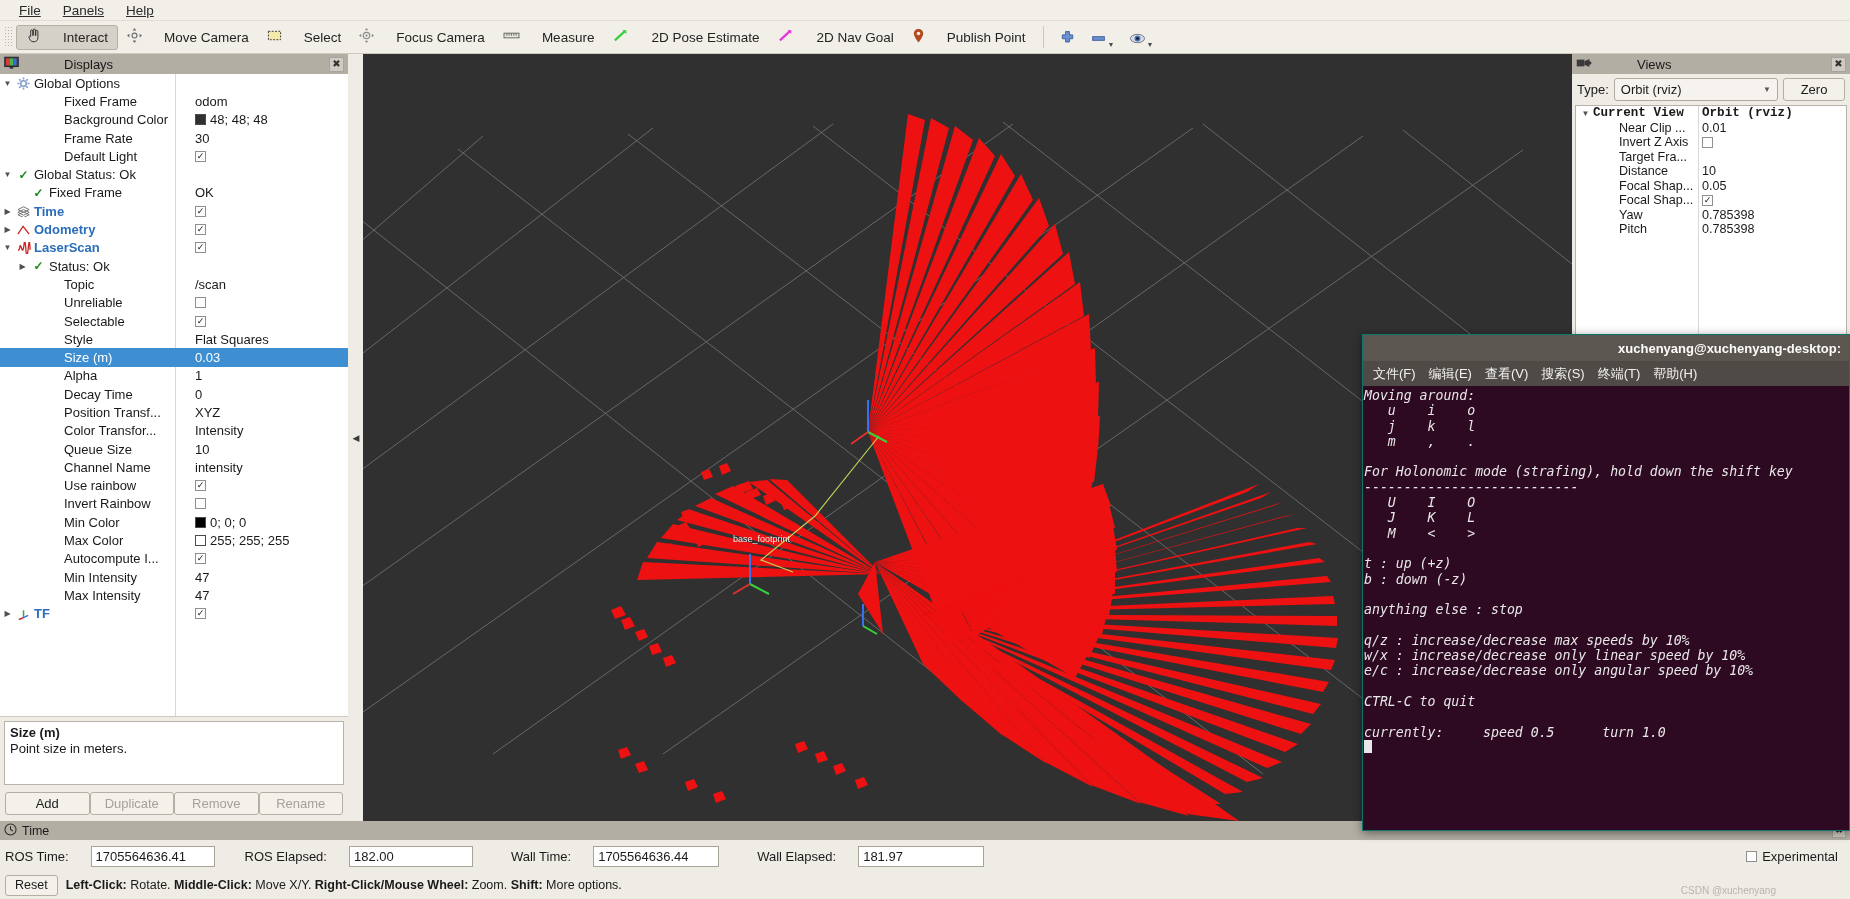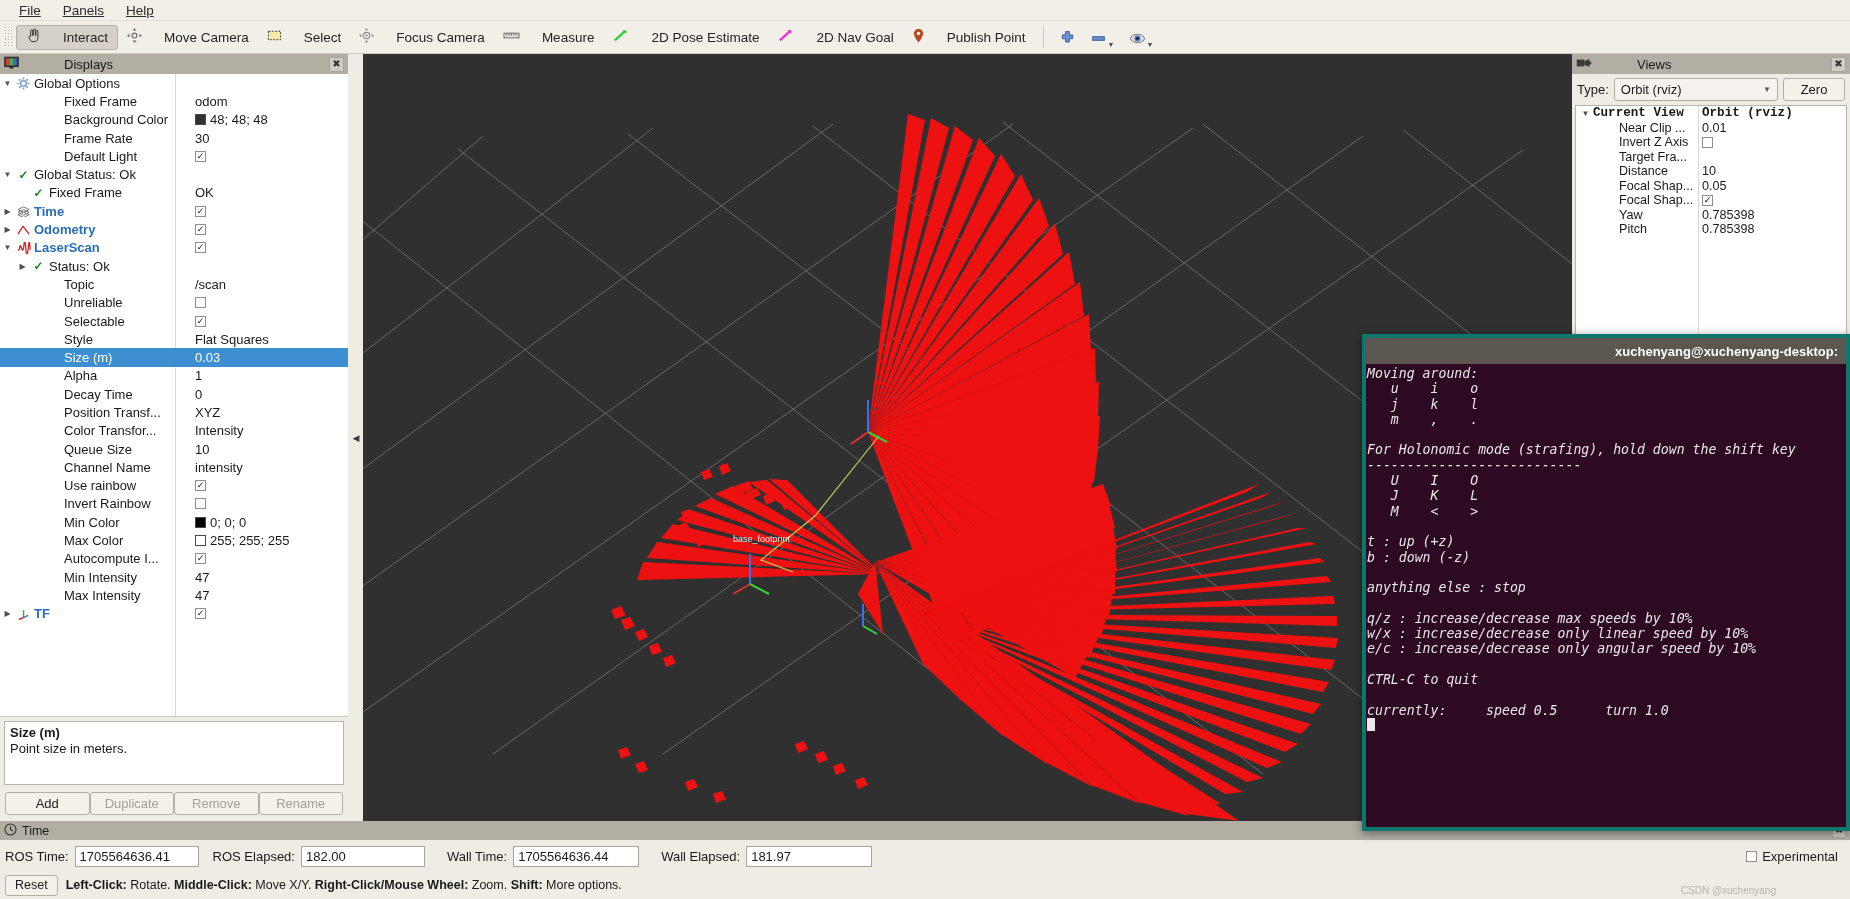--- a/index.html
+++ b/index.html
@@ -143,21 +143,21 @@
   #views-buttons { display:flex; gap:5px; padding:6px 4px; }
   .vbtn {
     flex:1; height:23px; background:#f4f1eb; border:1px solid #b4afa5;
     border-radius:3px; font-size:13px; display:flex;
     align-items:center; justify-content:center;
   }
 
   
   #terminal {
     position:absolute; left:1362px; top:280px; width:488px; height:497px;
-    background:#22c55e; border:4px solid #0f766e;
+    background:#22c55e; border:1px solid #0f766e;
     box-shadow:0 2px 9px rgba(0,0,0,.45); overflow:hidden;
     display:flex; flex-direction:column; z-index:40;
   }
   #term-title {
     height:26px; background:#5c5650; color:#fdfdfd; display:flex;
     align-items:center; justify-content:flex-end; padding-right:8px;
     font-size:13px; font-weight:bold;
   }
   #term-menu {
     height:25px; background:#4f4a45; color:#f2f2f2; display:flex;
@@ -174,21 +174,21 @@
   #time-panel { position:absolute; left:0; right:0; bottom:0; height:78px; background:#efece6; }
   #time-title {
     height:19px; background:#b3aea4; display:flex; align-items:center;
     padding:0 4px; font-size:12.5px;
   }
   #time-title .tclose {
     margin-left:auto; width:14px; height:14px; background:#cfcbc3;
     border:1px solid #a9a49a; display:flex; align-items:center;
     justify-content:center; font-size:9px; line-height:1;
   }
-  #time-fields { display:flex; align-items:center; height:33px; padding-left:5px; gap:6px; }
+  #time-fields { display:flex; align-items:center; height:33px; padding-left:5px; gap:22px; }
   #time-fields .tf-lbl { font-size:13px; }
   .tinput {
     height:21px; background:#ffffff; border:1px solid #a9a49a;
     padding:0 4px; font-size:13px; display:flex; align-items:center;
   }
   #time-fields .exp-wrap { margin-left:auto; display:flex; align-items:center;
                            gap:5px; padding-right:12px; font-size:13px; }
   #status-bar { display:flex; align-items:center; height:24px; padding-left:5px; gap:8px; }
   .reset-btn {
     height:21px; padding:0 9px; background:#f4f1eb; border:1px solid #b4afa5;
@@ -986,20 +986,28 @@
       <div class="vbtn">
           <span>Rename</span>
         </div>
     </div>
   </div>
 
   <div id="terminal">
     <div id="term-title">
       <span>xuchenyang@xuchenyang-desktop:</span>
     </div>
+    <div id="term-menu">
+      <span>文件(F)</span>
+      <span>编辑(E)</span>
+      <span>查看(V)</span>
+      <span>搜索(S)</span>
+      <span>终端(T)</span>
+      <span>帮助(H)</span>
+    </div>
     <div id="term-body">Moving around:
    u    i    o
    j    k    l
    m    ,    .
 
 For Holonomic mode (strafing), hold down the shift key
 ---------------------------
    U    I    O
    J    K    L
    M    &lt;    &gt;

